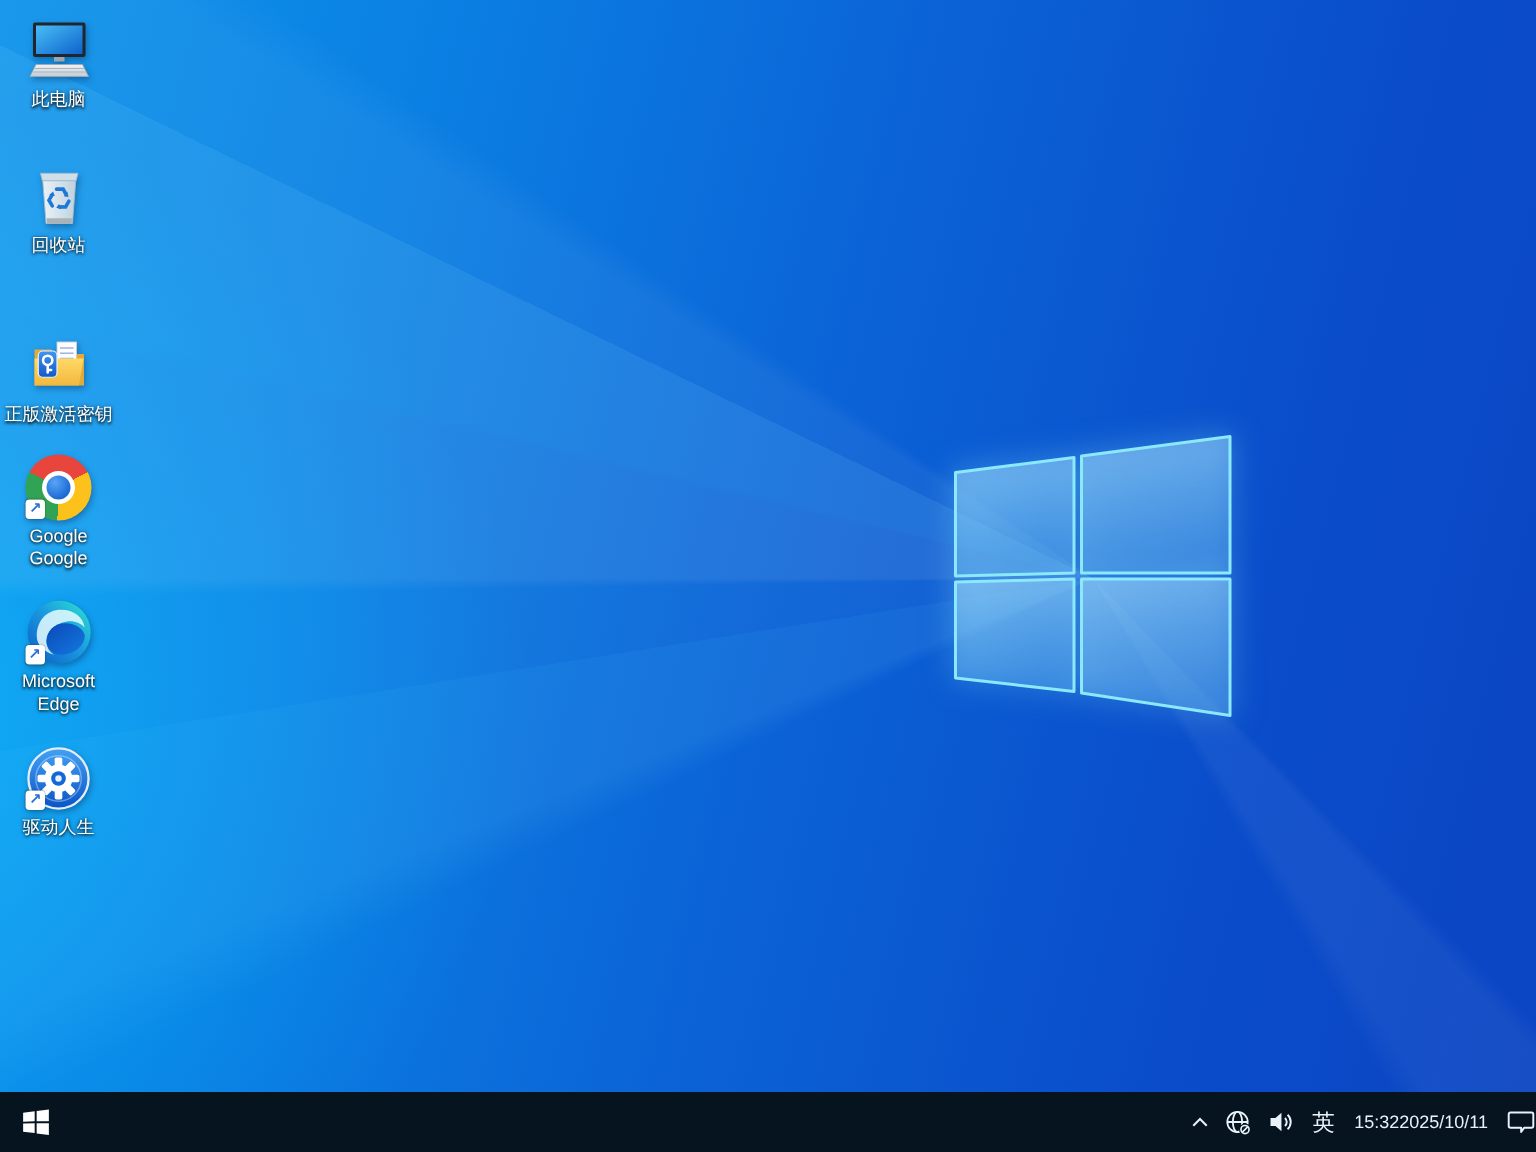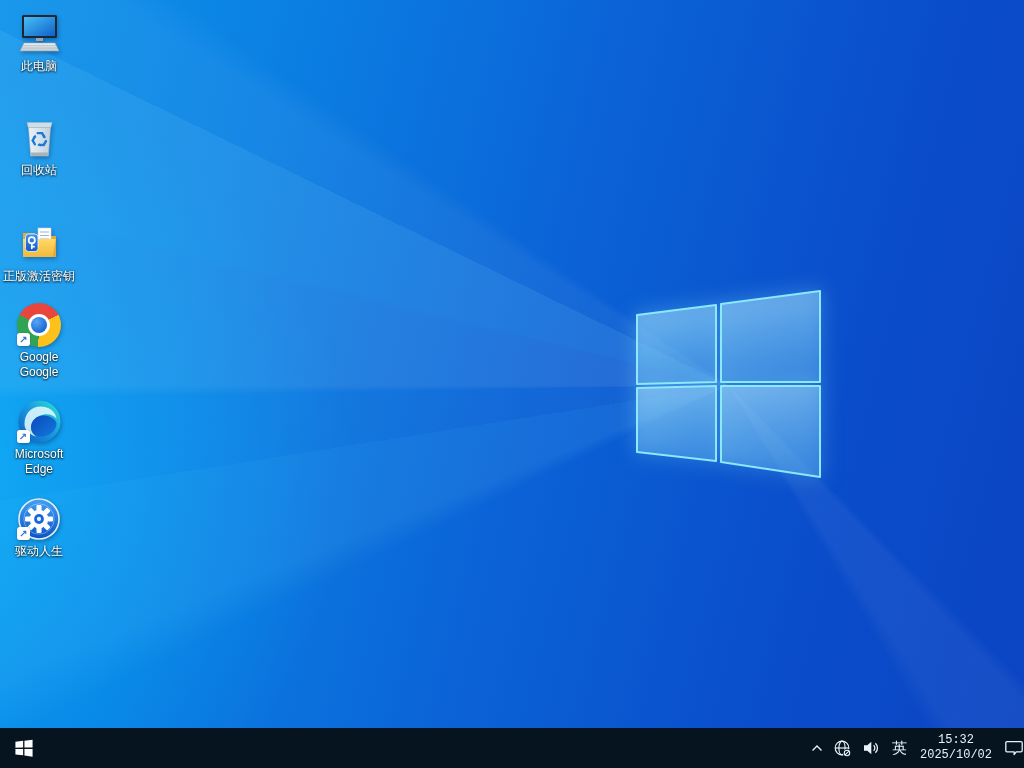--- a/index.html
+++ b/index.html
@@ -17,21 +17,21 @@
       rgba(130,220,255,0.10) 248deg 261deg,
       rgba(255,255,255,0.035) 261deg 269deg,
       rgba(255,255,255,0.10) 270deg 283deg,
       rgba(170,235,255,0.15) 284deg 296deg,
       rgba(255,255,255,0.05) 296deg 302deg,
       rgba(255,255,255,0) 305deg 360deg);}
   .wp-logo{position:absolute;left:627px;top:281px;filter:drop-shadow(0 0 10px rgba(150,240,255,0.55));}
 
   
   .icon-cell{position:absolute;left:2px;width:74px;display:flex;flex-direction:column;align-items:center;cursor:default;}
-  .cell-0{top:8px}.cell-1{top:112px}.cell-2{top:218px}.cell-3{top:299px}.cell-4{top:396px}.cell-5{top:493px}
+  .cell-0{top:8px}.cell-1{top:105px}.cell-2{top:218px}.cell-3{top:299px}.cell-4{top:396px}.cell-5{top:493px}
   .icon-art{height:48px;display:flex;align-items:flex-end;justify-content:center;position:relative;
             filter:drop-shadow(1px 2px 2px rgba(0,25,60,0.35));}
   .icon-label{margin-top:3px;font-size:12px;line-height:15px;color:#fff;text-align:center;max-width:74px;
               text-shadow:0 1px 2px rgba(0,0,0,0.9),0 0 3px rgba(0,0,0,0.55);word-break:break-word;}
   .sc-arrow{position:absolute;left:0;bottom:1px;width:13px;height:13px;background:#fff;border-radius:2.5px;
             display:flex;align-items:center;justify-content:center;font-size:10px;font-weight:bold;color:#2b6fd4;
             box-shadow:0 0 1px rgba(0,0,0,0.5);}
   
   .chrome-ball{width:44px;height:44px;border-radius:50%;
       background:conic-gradient(from 0deg,#e8453c 0 62deg,#fcc21b 62deg 182deg,#31a354 182deg 298deg,#e8453c 298deg 360deg);
@@ -39,21 +39,21 @@
   .chrome-white{width:22px;height:22px;border-radius:50%;background:#fff;display:flex;align-items:center;justify-content:center;}
   .chrome-blue{width:16px;height:16px;border-radius:50%;background:radial-gradient(circle at 35% 30%,#57a4f7,#1967d2 75%);}
 
   
   .taskbar{position:absolute;left:0;right:0;bottom:0;height:40px;background:#05141f;display:flex;align-items:stretch;z-index:5;}
   .start-btn{width:48px;display:flex;align-items:center;justify-content:center;cursor:pointer;}
   .tb-spacer{flex:1;}
   .tray{display:flex;align-items:center;}
   .tray-item{height:40px;display:flex;align-items:center;justify-content:center;padding:0 5px;color:#e9f2f9;cursor:pointer;}
   .tray-ime{font-size:15px;padding:0 6px;}
-  .tray-clock{flex-direction:column;font-size:12px;line-height:15px;padding:0 7px;text-align:center;font-family:Liberation Mono, monospace;}
+  .tray-clock{flex-direction:row;font-size:12px;line-height:15px;padding:0 7px;text-align:center;}
   .tray-divider{width:1px;height:25px;align-self:center;background:#3c4c58;}
   .show-desktop{width:8px;height:40px;cursor:pointer;}
   .edge-sliver{position:absolute;right:0;top:455px;width:3px;height:37px;background:#0c1726;z-index:4;}
 </style>
 </head>
 <body>
 
 <div id="screen">
 
   <div class="wp-layer wp-base"></div>
@@ -281,21 +281,21 @@
           <polygon points="2,6.3 5.3,6.3 9.3,2.8 9.3,15.2 5.3,11.7 2,11.7" fill="#e9f2f9"></polygon>
           <path d="M11.6 6.3 A 3.6 3.6 0 0 1 11.6 11.7" stroke="#e9f2f9" stroke-width="1.3" fill="none"></path>
           <path d="M13.4 4.2 A 6.6 6.6 0 0 1 13.4 13.8" stroke="#e9f2f9" stroke-width="1.3" fill="none"></path>
         </svg>
       </div>
 
       <div class="tray-item tray-ime">英</div>
 
       <div class="tray-item tray-clock">
         <span>15:32</span>
-        <span>2025/10/02</span>
+        <span>2025/10/11</span>
       </div>
 
       <div class="tray-item">
         <svg width="20" height="17" viewBox="0 0 20 17">
           <path d="M3 1.7 H17 Q18.2 1.7 18.2 2.9 V10.6 Q18.2 11.8 17 11.8 H12.2 L10.1 14.6 L10.1 11.8 H3 Q1.8 11.8 1.8 10.6 V2.9 Q1.8 1.7 3 1.7 Z" stroke="#e9f2f9" stroke-width="1.3" fill="none" stroke-linejoin="round"></path>
         </svg>
       </div>
 
       <div class="tray-divider"></div>
       <div class="show-desktop"></div>

